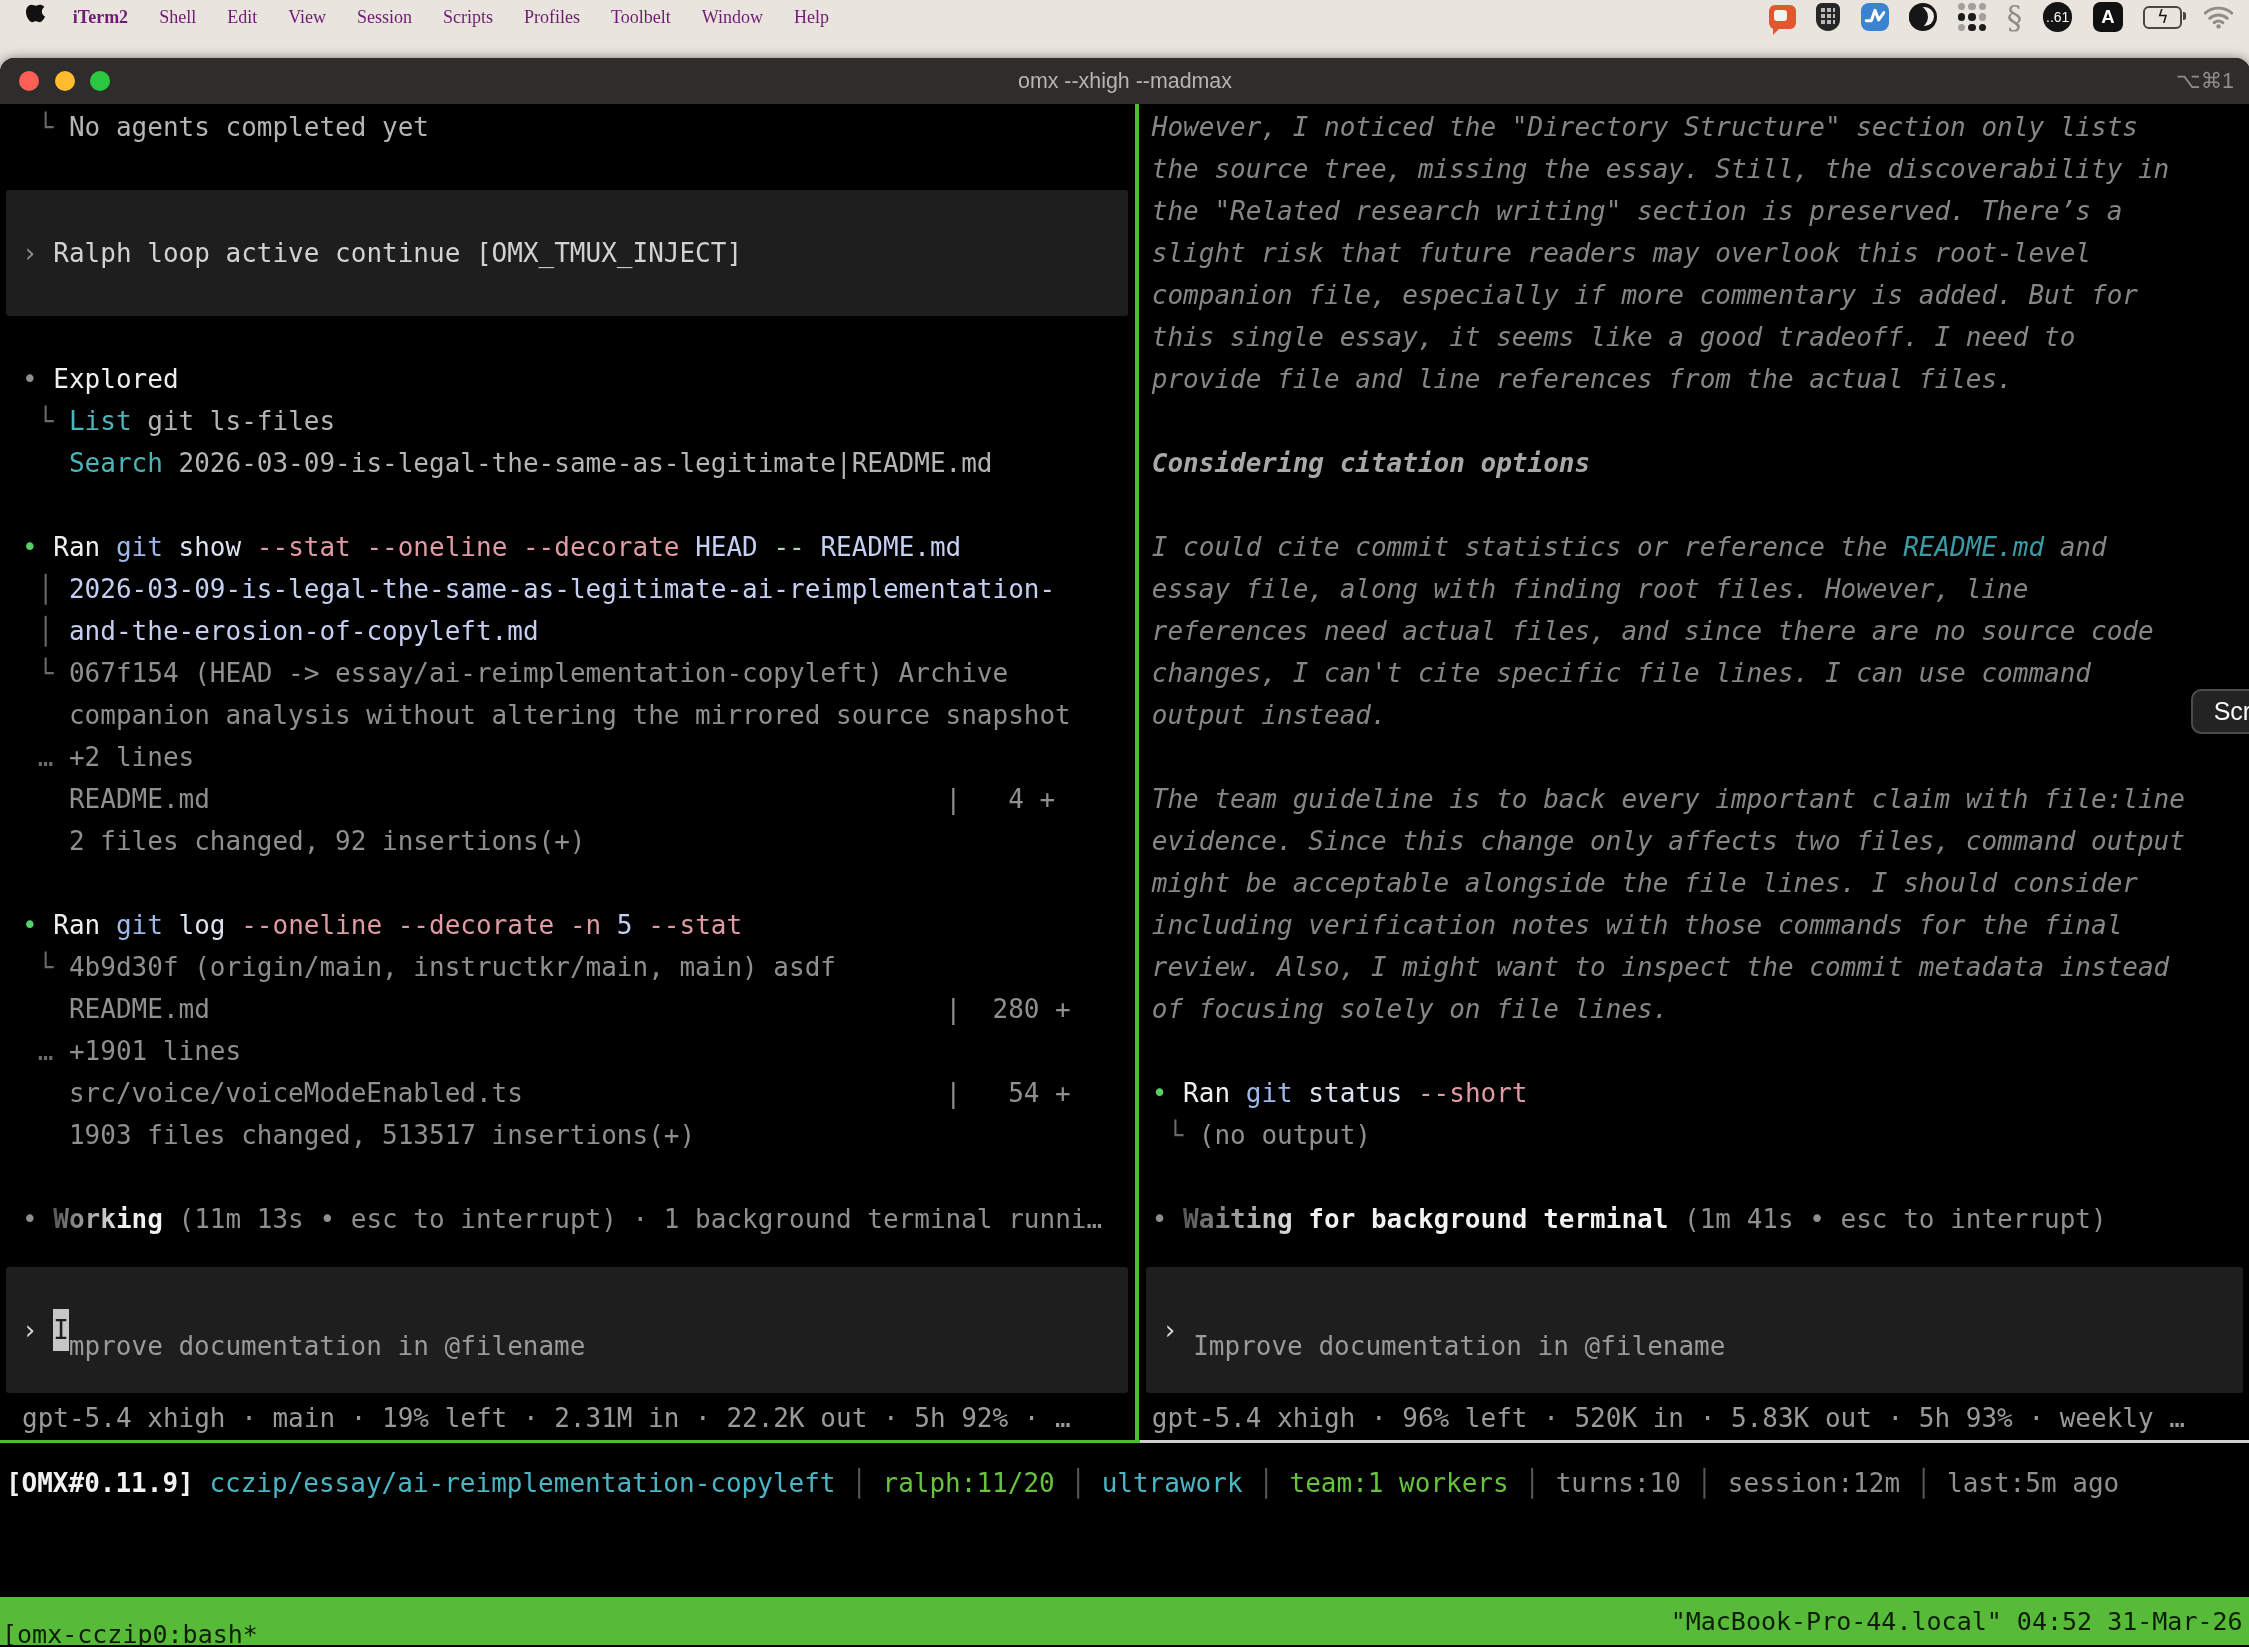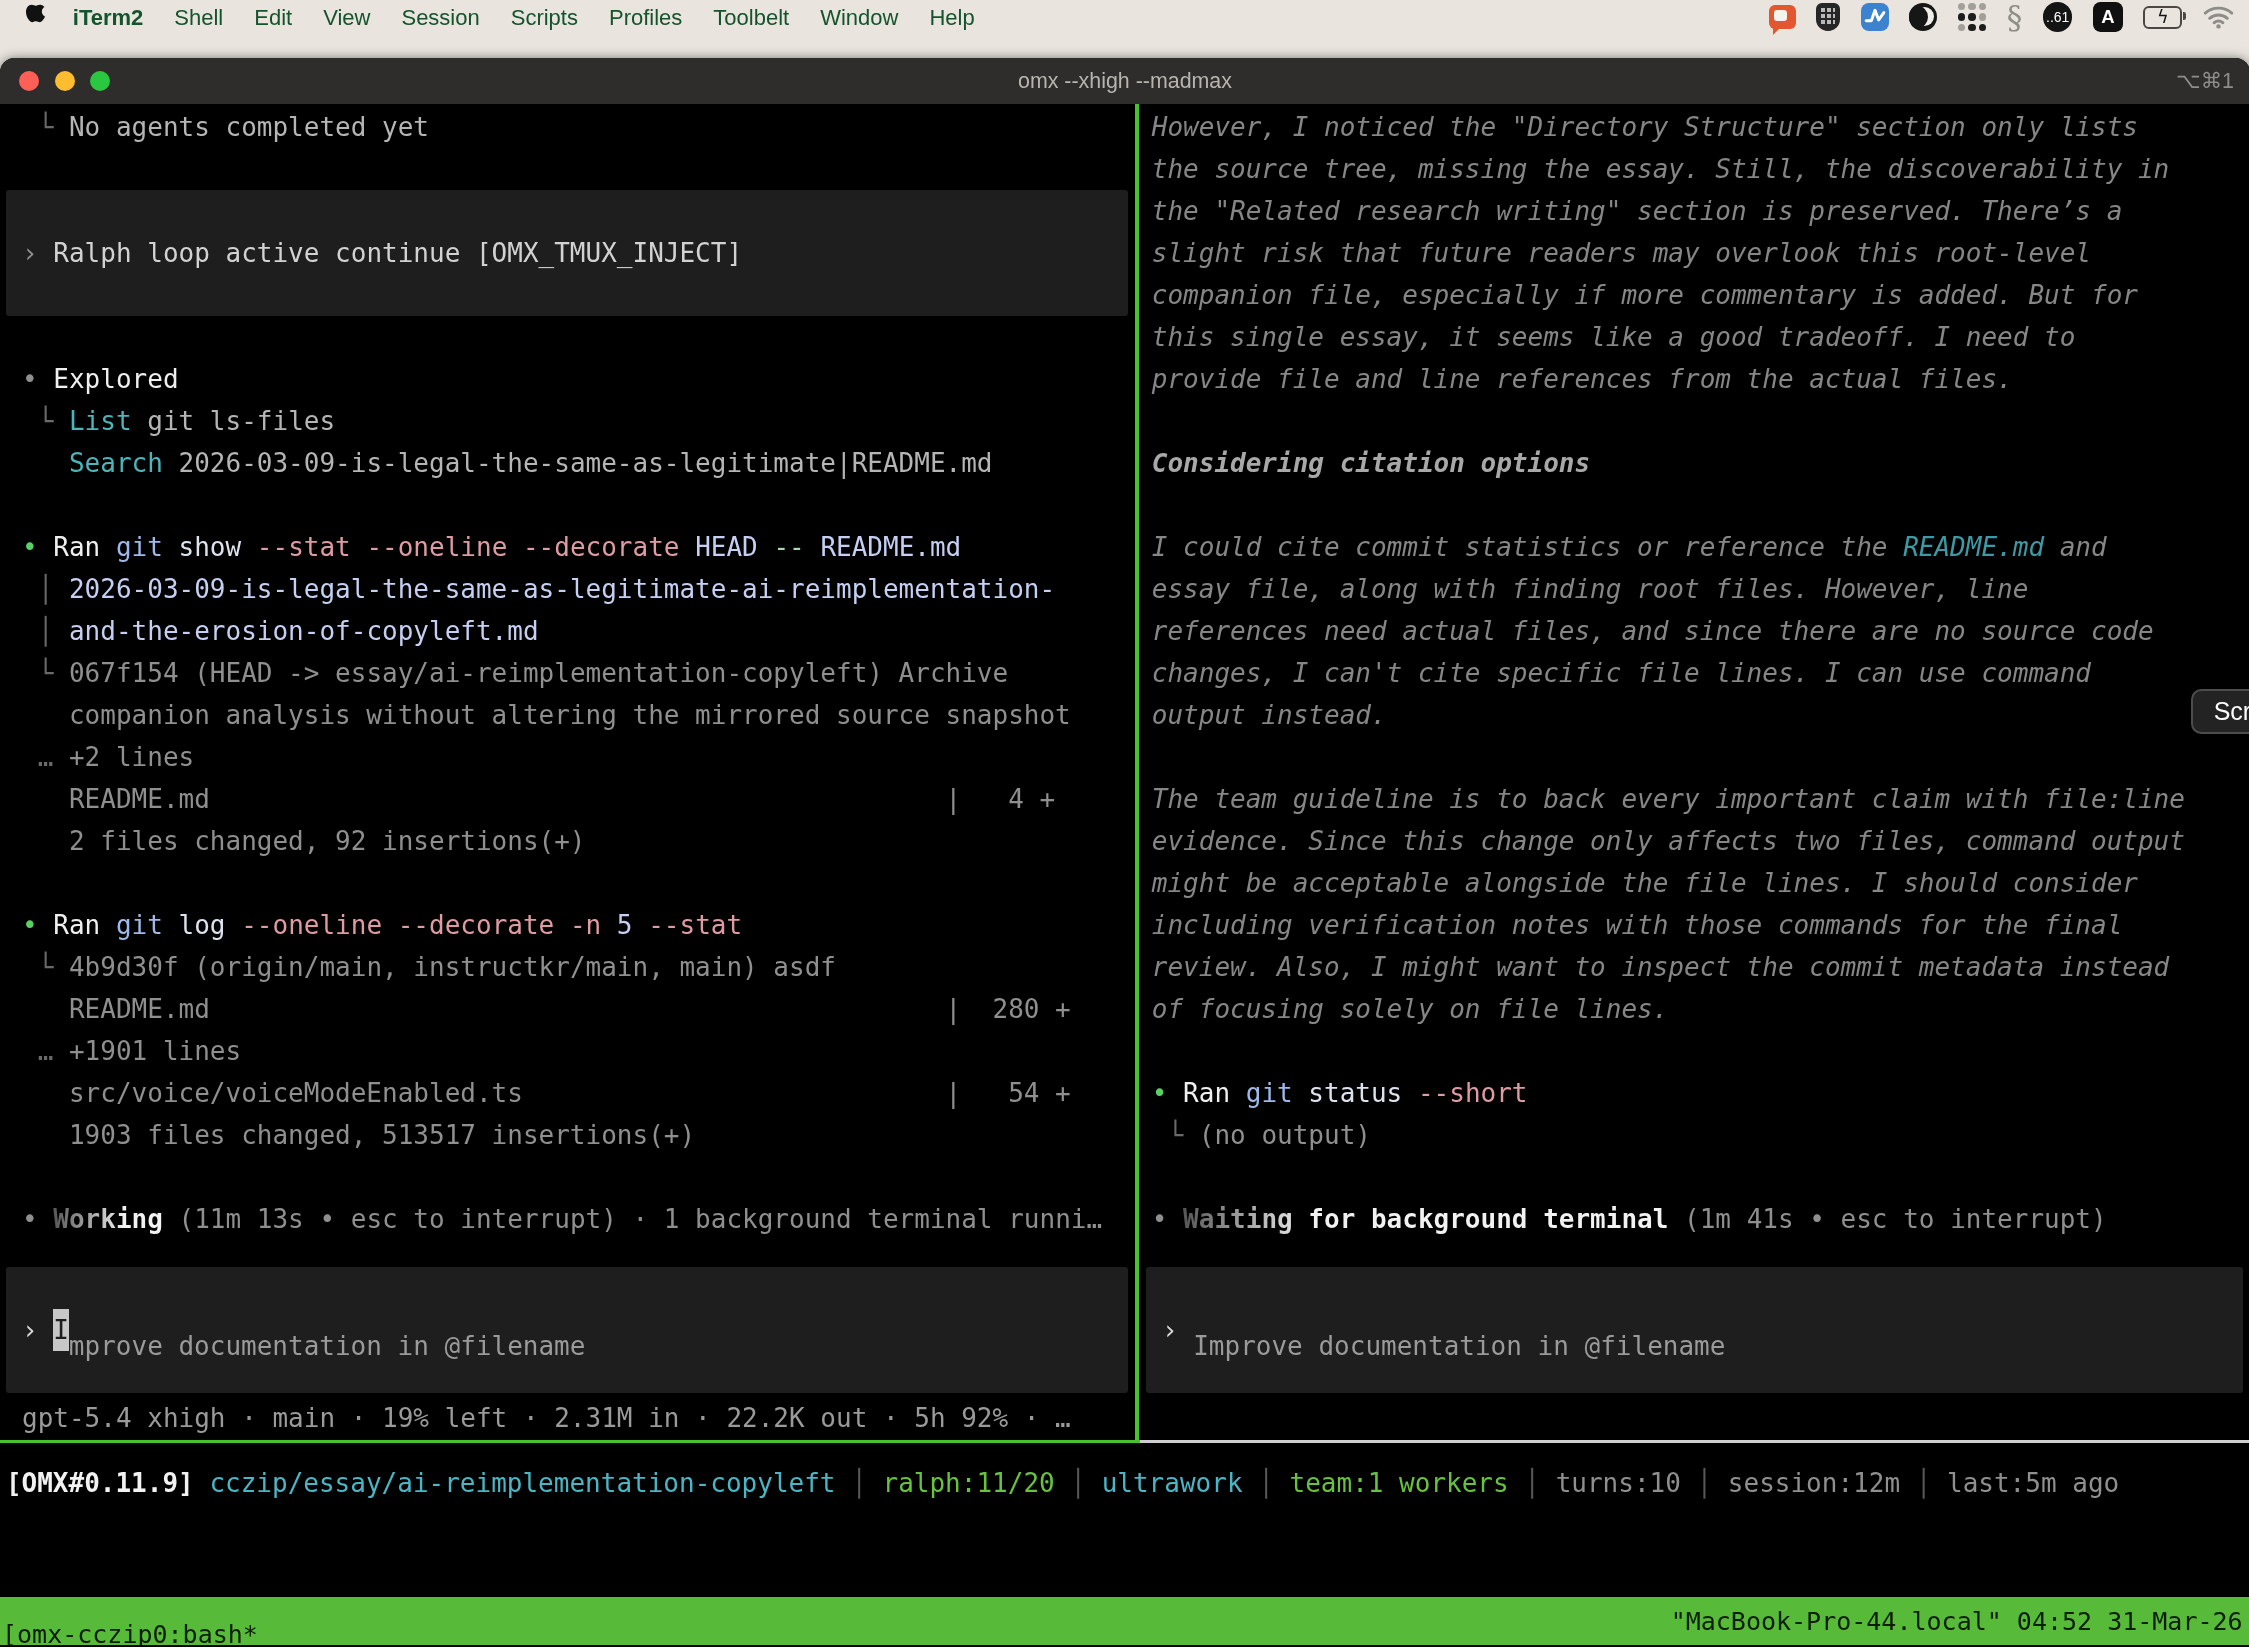--- a/index.html
+++ b/index.html
@@ -3,21 +3,21 @@
 <meta charset="utf-8">
 <style>
   html,body{margin:0;padding:0;}
   body{width:2250px;height:1648px;position:relative;background:#e9e5de;font-family:"DejaVu Sans Mono",monospace;overflow:hidden;}
 
   
   .menubar{position:absolute;top:0;left:0;width:2250px;height:58px;background:#e9e5de;display:flex;align-items:flex-start;justify-content:space-between;}
   .menubar-left{display:flex;align-items:center;height:34px;padding-left:25px;}
   .apple-logo{width:22px;height:26.6px;margin-right:10.3px;display:flex;align-items:center;}
   .apple-logo svg{width:22px;height:26.6px;fill:#111;}
-  .menu-item{font-family:Liberation Sans, sans-serif;font-size:22px;color:#14532d;padding:0 15.5px;height:34px;line-height:35px;}
+  .menu-item{font-family:Liberation Serif, serif;font-size:18px;color:#701a75;padding:0 15.5px;height:34px;line-height:35px;}
   .menu-item.bold{font-weight:bold;}
   .menubar-right{display:flex;align-items:center;height:34px;gap:20.7px;padding-right:16px;}
   .sicon{display:flex;align-items:center;justify-content:center;}
   .icon-chat{width:26.6px;height:23.6px;background:#e2572f;border-radius:5.9px;position:relative;}
   .icon-chat:before{content:"";position:absolute;left:5.2px;top:4.4px;width:13.3px;height:11.8px;background:#f6f3ee;border-radius:3px;}
   .icon-chat:after{content:"";position:absolute;left:4.4px;bottom:-5.9px;border:5.2px solid transparent;border-top-color:#e2572f;border-left-color:#e2572f;}
   .icon-shield{width:23.6px;height:28px;background:#262626;border-radius:5.9px 5.9px 11.8px 11.8px;position:relative;}
   .icon-shield:before{content:"";position:absolute;left:4.4px;top:5.2px;width:14.8px;height:16px;
     background:linear-gradient(#b9b9b9,#b9b9b9);background-size:100% 100%;
     -webkit-mask:repeating-linear-gradient(90deg,#000 0 3.7px,transparent 3.7px 5.9px),repeating-linear-gradient(0deg,#000 0 3.7px,transparent 3.7px 5.9px);
@@ -185,20 +185,21 @@
       <div class="pane-status">gpt-5.4 xhigh · main · 19% left · 2.31M in · 22.2K out · 5h 92% · …</div>
     </div>
 
     <div class="pane-divider"></div>
 
     <div class="pane pane-right">
       <div class="pane-scroll" id="right-scroll"><div class="trow"><span class="c-it">However, I noticed the "Directory Structure" section only lists</span></div><div class="trow"><span class="c-it">the source tree, missing the essay. Still, the discoverability in</span></div><div class="trow"><span class="c-it">the "Related research writing" section is preserved. There’s a</span></div><div class="trow"><span class="c-it">slight risk that future readers may overlook this root-level</span></div><div class="trow"><span class="c-it">companion file, especially if more commentary is added. But for</span></div><div class="trow"><span class="c-it">this single essay, it seems like a good tradeoff. I need to</span></div><div class="trow"><span class="c-it">provide file and line references from the actual files.</span></div><div class="trow"></div><div class="trow"><span class="c-ith">Considering citation options</span></div><div class="trow"></div><div class="trow"><span class="c-it">I could cite commit statistics or reference the </span><span class="c-tealfile">README.md</span><span class="c-it"> and</span></div><div class="trow"><span class="c-it">essay file, along with finding root files. However, line</span></div><div class="trow"><span class="c-it">references need actual files, and since there are no source code</span></div><div class="trow"><span class="c-it">changes, I can't cite specific file lines. I can use command</span></div><div class="trow"><span class="c-it">output instead.</span></div><div class="trow"></div><div class="trow"><span class="c-it">The team guideline is to back every important claim with file:line</span></div><div class="trow"><span class="c-it">evidence. Since this change only affects two files, command output</span></div><div class="trow"><span class="c-it">might be acceptable alongside the file lines. I should consider</span></div><div class="trow"><span class="c-it">including verification notes with those commands for the final</span></div><div class="trow"><span class="c-it">review. Also, I might want to inspect the commit metadata instead</span></div><div class="trow"><span class="c-it">of focusing solely on file lines.</span></div><div class="trow"></div><div class="trow"><span class="c-gbullet">• </span><span class="c-white">Ran</span><span class="c-blue"> git</span><span class="c-cmd"> status</span><span class="c-pink"> --short</span></div><div class="trow"><span class="c-dim"> └ </span><span class="c-gray">(no output)</span></div><div class="trow"></div><div class="trow"><span class="c-gray">• </span><span class="c-shimmer2">Waiting for background terminal</span><span class="c-gray"> (1m 41s • esc to interrupt)</span></div></div>
       <div class="prompt-box-abs">
         <span class="in-prompt">› </span><span class="in-text">Improve documentation in @filename</span>
       </div>
+      <div class="pane-status">gpt-5.4 xhigh · 96% left · 520K in · 5.83K out · 5h 93% · weekly …</div>
     </div>
   </div>
 
   <div class="sep-left"></div>
   <div class="sep-right"></div>
 
   <div class="omx-area">
     <div class="omx-line" id="omx-line"><span class="ow">[OMX#0.11.9] </span><span class="oc">cczip/essay/ai-reimplementation-copyleft</span><span class="osep"> │ </span><span class="og">ralph:11/20</span><span class="osep"> │ </span><span class="oc">ultrawork</span><span class="osep"> │ </span><span class="og">team:1 workers</span><span class="osep"> │ </span><span class="ogr">turns:10</span><span class="osep"> │ </span><span class="ogr">session:12m</span><span class="osep"> │ </span><span class="ogr">last:5m ago</span></div>
   </div>
 

